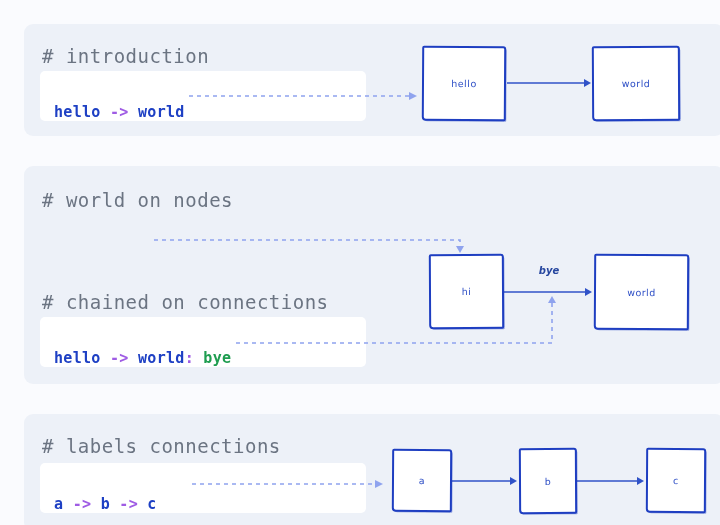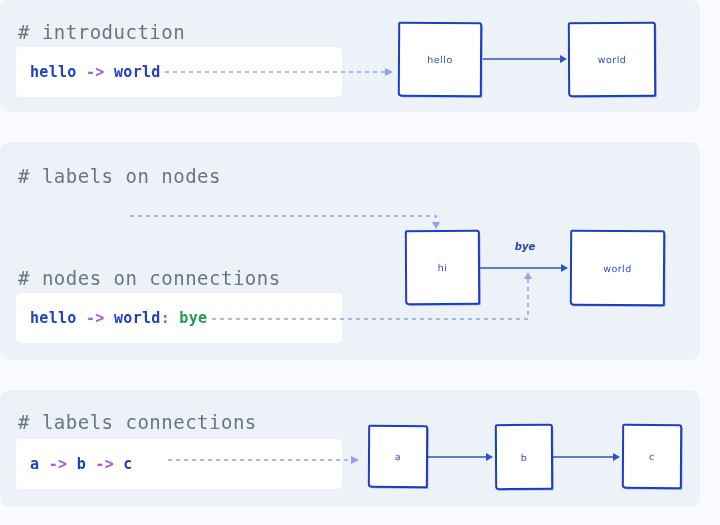--- a/index.html
+++ b/index.html
@@ -3,27 +3,27 @@
 <meta charset="utf-8">
 <style>
   :root{
     --page-bg:#fafbfe; --card-bg:#edf1f8; --codebox-bg:#ffffff;
     --heading:#6b7482; --ident:#1e40c4; --op:#9f5ce4; --string:#1f9d50;
     --dash:#8fa3ee; --node-border:#1e3ec1; --node-text:#2e4fc6; --arrow:#3052c8;
   }
   *{margin:0;padding:0;box-sizing:border-box}
   html,body{width:720px;height:525px;overflow:hidden}
   body{background:var(--page-bg);font-family:"DejaVu Sans Mono","Liberation Mono",monospace}
-  .page{position:relative;width:720px;height:388px;padding:0}
+  .page{position:relative;width:720px;height:388px;padding:24px}
   .card{position:relative;width:700px;background:var(--card-bg);border-radius:9px}
   #card-0{height:112px;margin-bottom:30px}
   #card-1{height:218px;margin-bottom:30px}
   #card-2{height:117px}
   .heading{position:absolute;left:18px;font-size:19px;font-weight:400;letter-spacing:.5px;color:var(--heading);white-space:pre}
-  .codebox{position:absolute;left:16px;width:326px;height:50px;background:var(--codebox-bg);border-radius:5px;display:flex;align-items:center;padding-left:14px}
+  .codebox{position:absolute;left:16px;width:326px;height:50px;background:var(--codebox-bg);border-radius:5px;display:flex;align-items:flex-end;padding-left:14px}
   .codebox code{font-family:inherit;font-size:15px;font-weight:700;white-space:pre;letter-spacing:.3px}
   .tok.ident{color:var(--ident)}
   .tok.op{color:var(--op)}
   .tok.string{color:var(--string)}
   .overlay{position:absolute;left:0;top:0;pointer-events:none}
   .dash-line{stroke:var(--dash);stroke-width:1.6;stroke-dasharray:4 4;fill:none}
   .dash-head{fill:var(--dash)}
   .solid-line{stroke:var(--arrow);stroke-width:1.5;fill:none}
   .solid-head{fill:var(--arrow)}
   .node{position:absolute;background:#fff;border:2px solid var(--node-border);border-radius:2px 3px 2px 4px;display:flex;align-items:center;justify-content:center;box-shadow:1.5px 1.5px 0 -1px rgba(30,62,193,.45)}
@@ -50,22 +50,22 @@
     </svg>
     <div class="node tilt-a" style="left:398px;top:22px;width:84px;height:75px">
         <span>hello</span>
       </div>
     <div class="node tilt-b" style="left:568px;top:22px;width:88px;height:75px">
         <span>world</span>
       </div>
   </section>
 
   <section class="card" id="card-1">
-    <h2 class="heading" style="top:23px"># labels on nodes</h2>
-    <h2 class="heading" style="top:125px"># nodes on connections</h2>
+    <h2 class="heading" style="top:23px"># world on nodes</h2>
+    <h2 class="heading" style="top:125px"># chained on connections</h2>
     <div class="codebox" style="top:151px">
       <code><span class="tok ident">hello </span><span class="tok op">-&gt; </span><span class="tok ident">world</span><span class="tok op">: </span><span class="tok string">bye</span></code>
     </div>
     <svg class="overlay" width="700" height="218">
       <polyline class="dash-line" points="130,74 436,74 436,80"></polyline>
       <polygon class="dash-head" points="432,80 440,80 436,87"></polygon>
       <polyline class="dash-line" points="212,177 528,177 528,137"></polyline>
       <polygon class="dash-head" points="524,137 532,137 528,130"></polygon>
       <line class="solid-line" x1="480" y1="126" x2="561" y2="126"></line>
       <polygon class="solid-head" points="561,122 568,126 561,130"></polygon>

